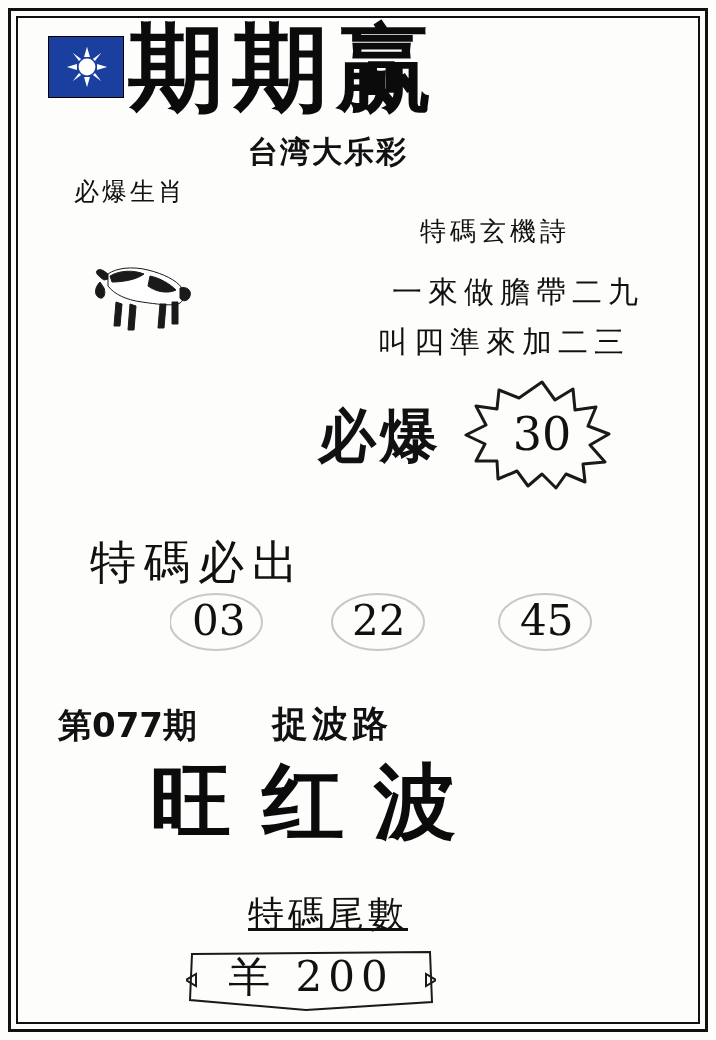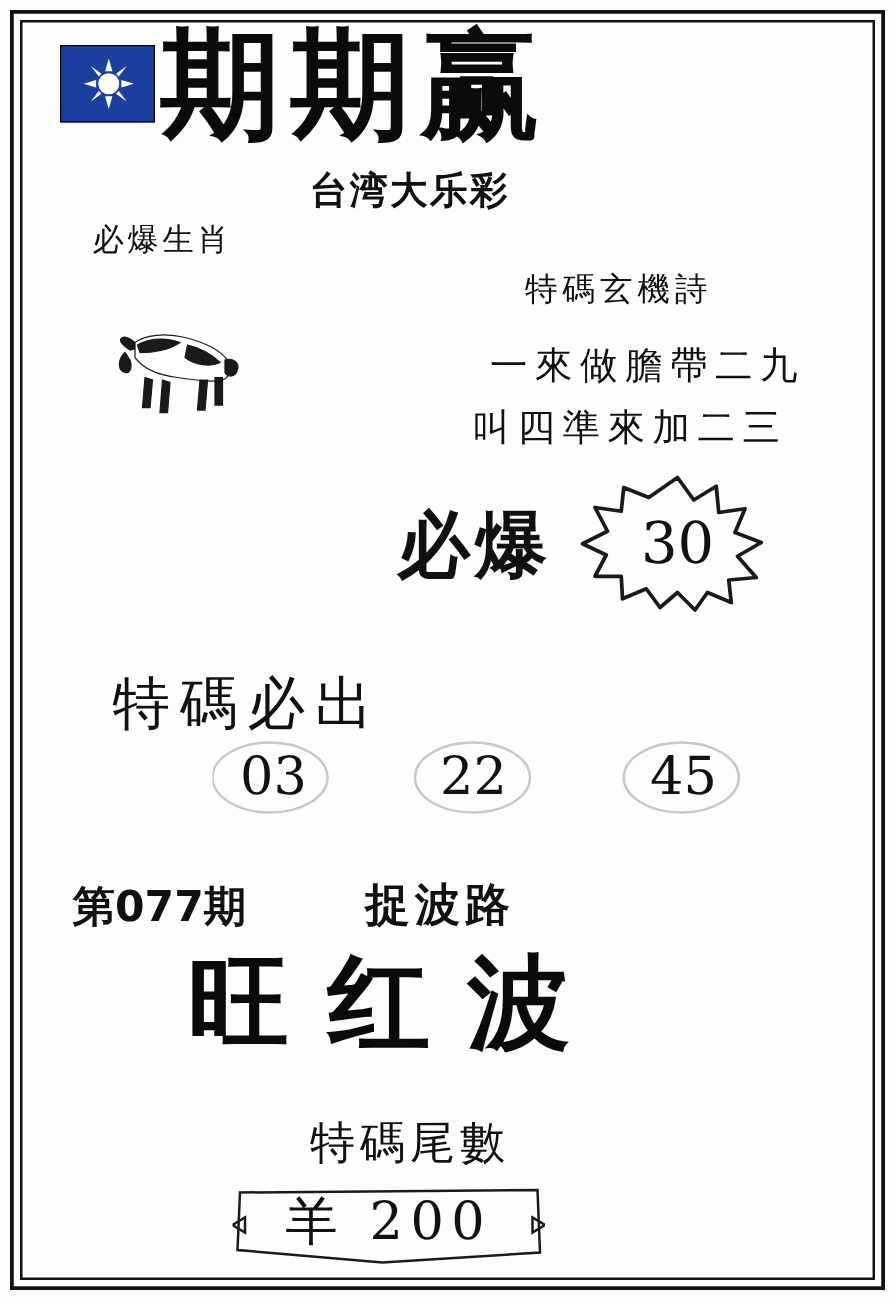--- a/index.html
+++ b/index.html
@@ -202,21 +202,20 @@
   }
   .zhubolu {
     position: absolute;
     left: 272px;
     top: 700px;
     font-family: "DejaVu Serif", serif;
     font-weight: bold;
     font-size: 36px;
     letter-spacing: 4px;
     color: #111;
-    margin-left: 20px;
   }
   .wave {
     position: absolute;
     left: 150px;
     top: 748px;
     width: 430px;
     font-family: "DejaVu Serif", serif;
     font-weight: bold;
     font-size: 82px;
     letter-spacing: 30px;
@@ -224,20 +223,21 @@
     white-space: nowrap;
   }
   .tail-label {
     position: absolute;
     left: 248px;
     top: 890px;
     font-family: "DejaVu Serif", serif;
     font-size: 36px;
     letter-spacing: 4px;
     color: #111;
+    text-decoration: underline;
   }
   .tail-box {
     position: absolute;
     left: 186px;
     top: 940px;
     width: 250px;
     height: 74px;
   }
   .tail-box .txt {
     position: absolute;

